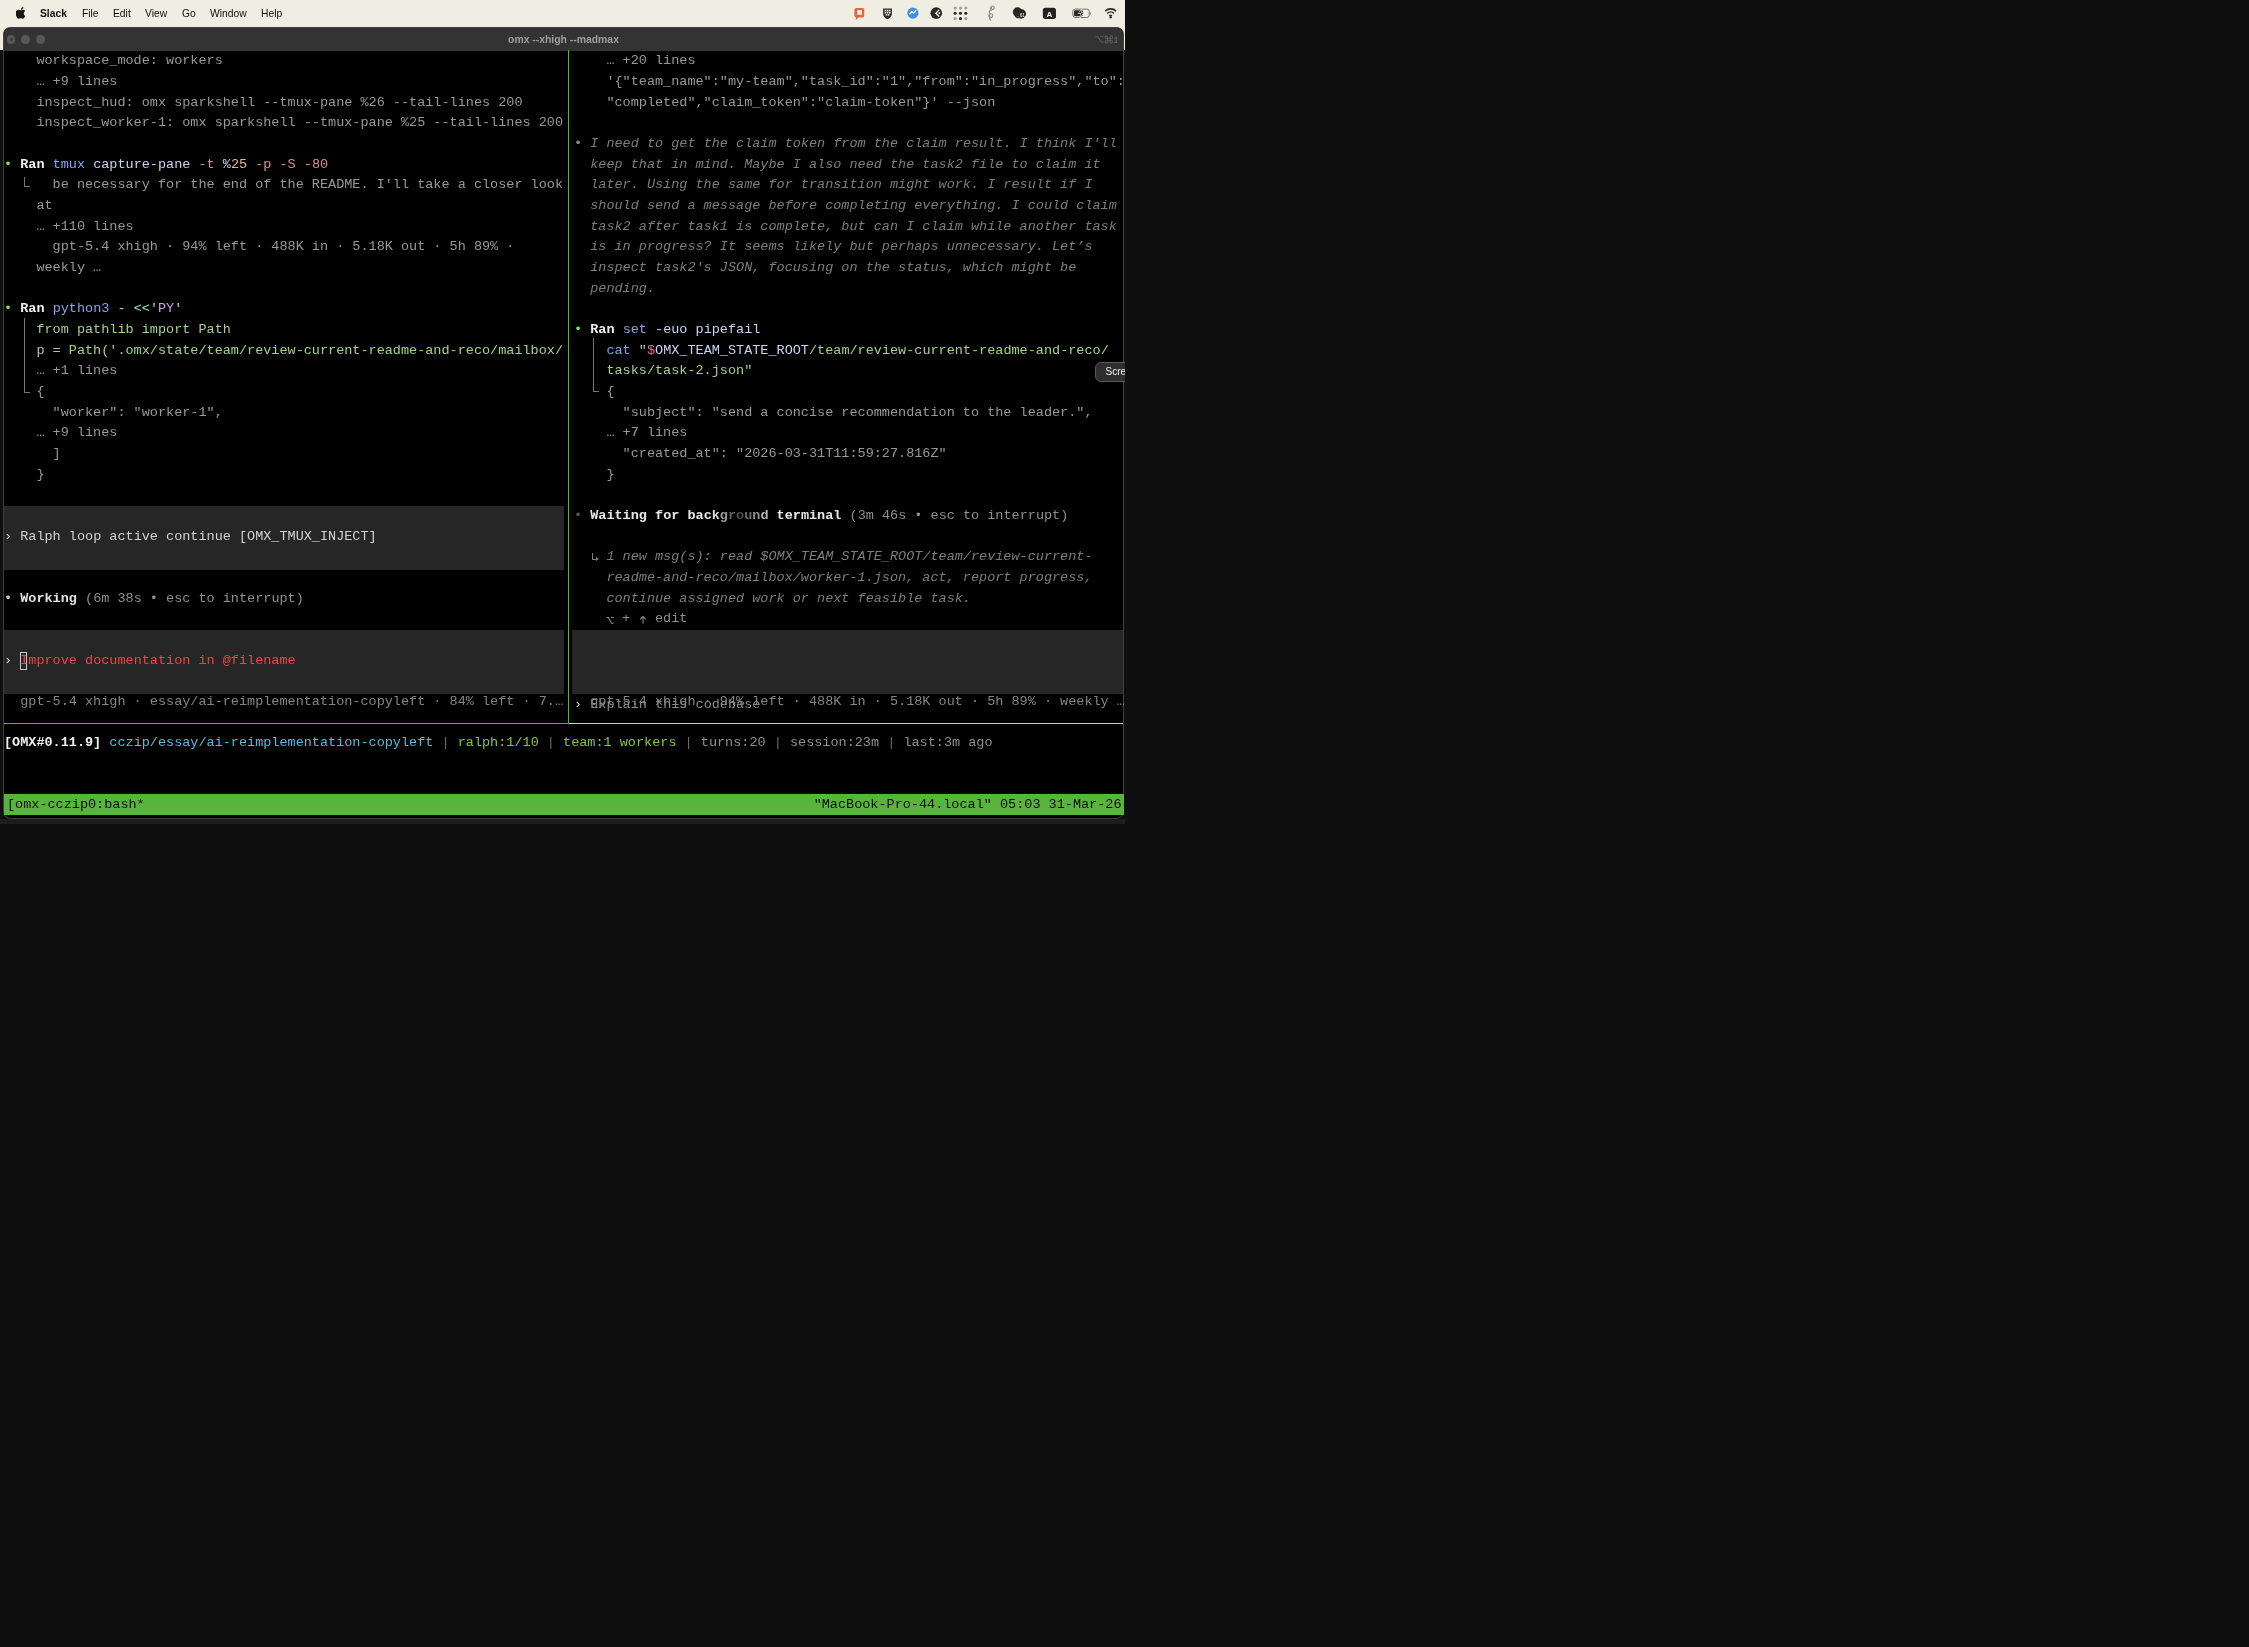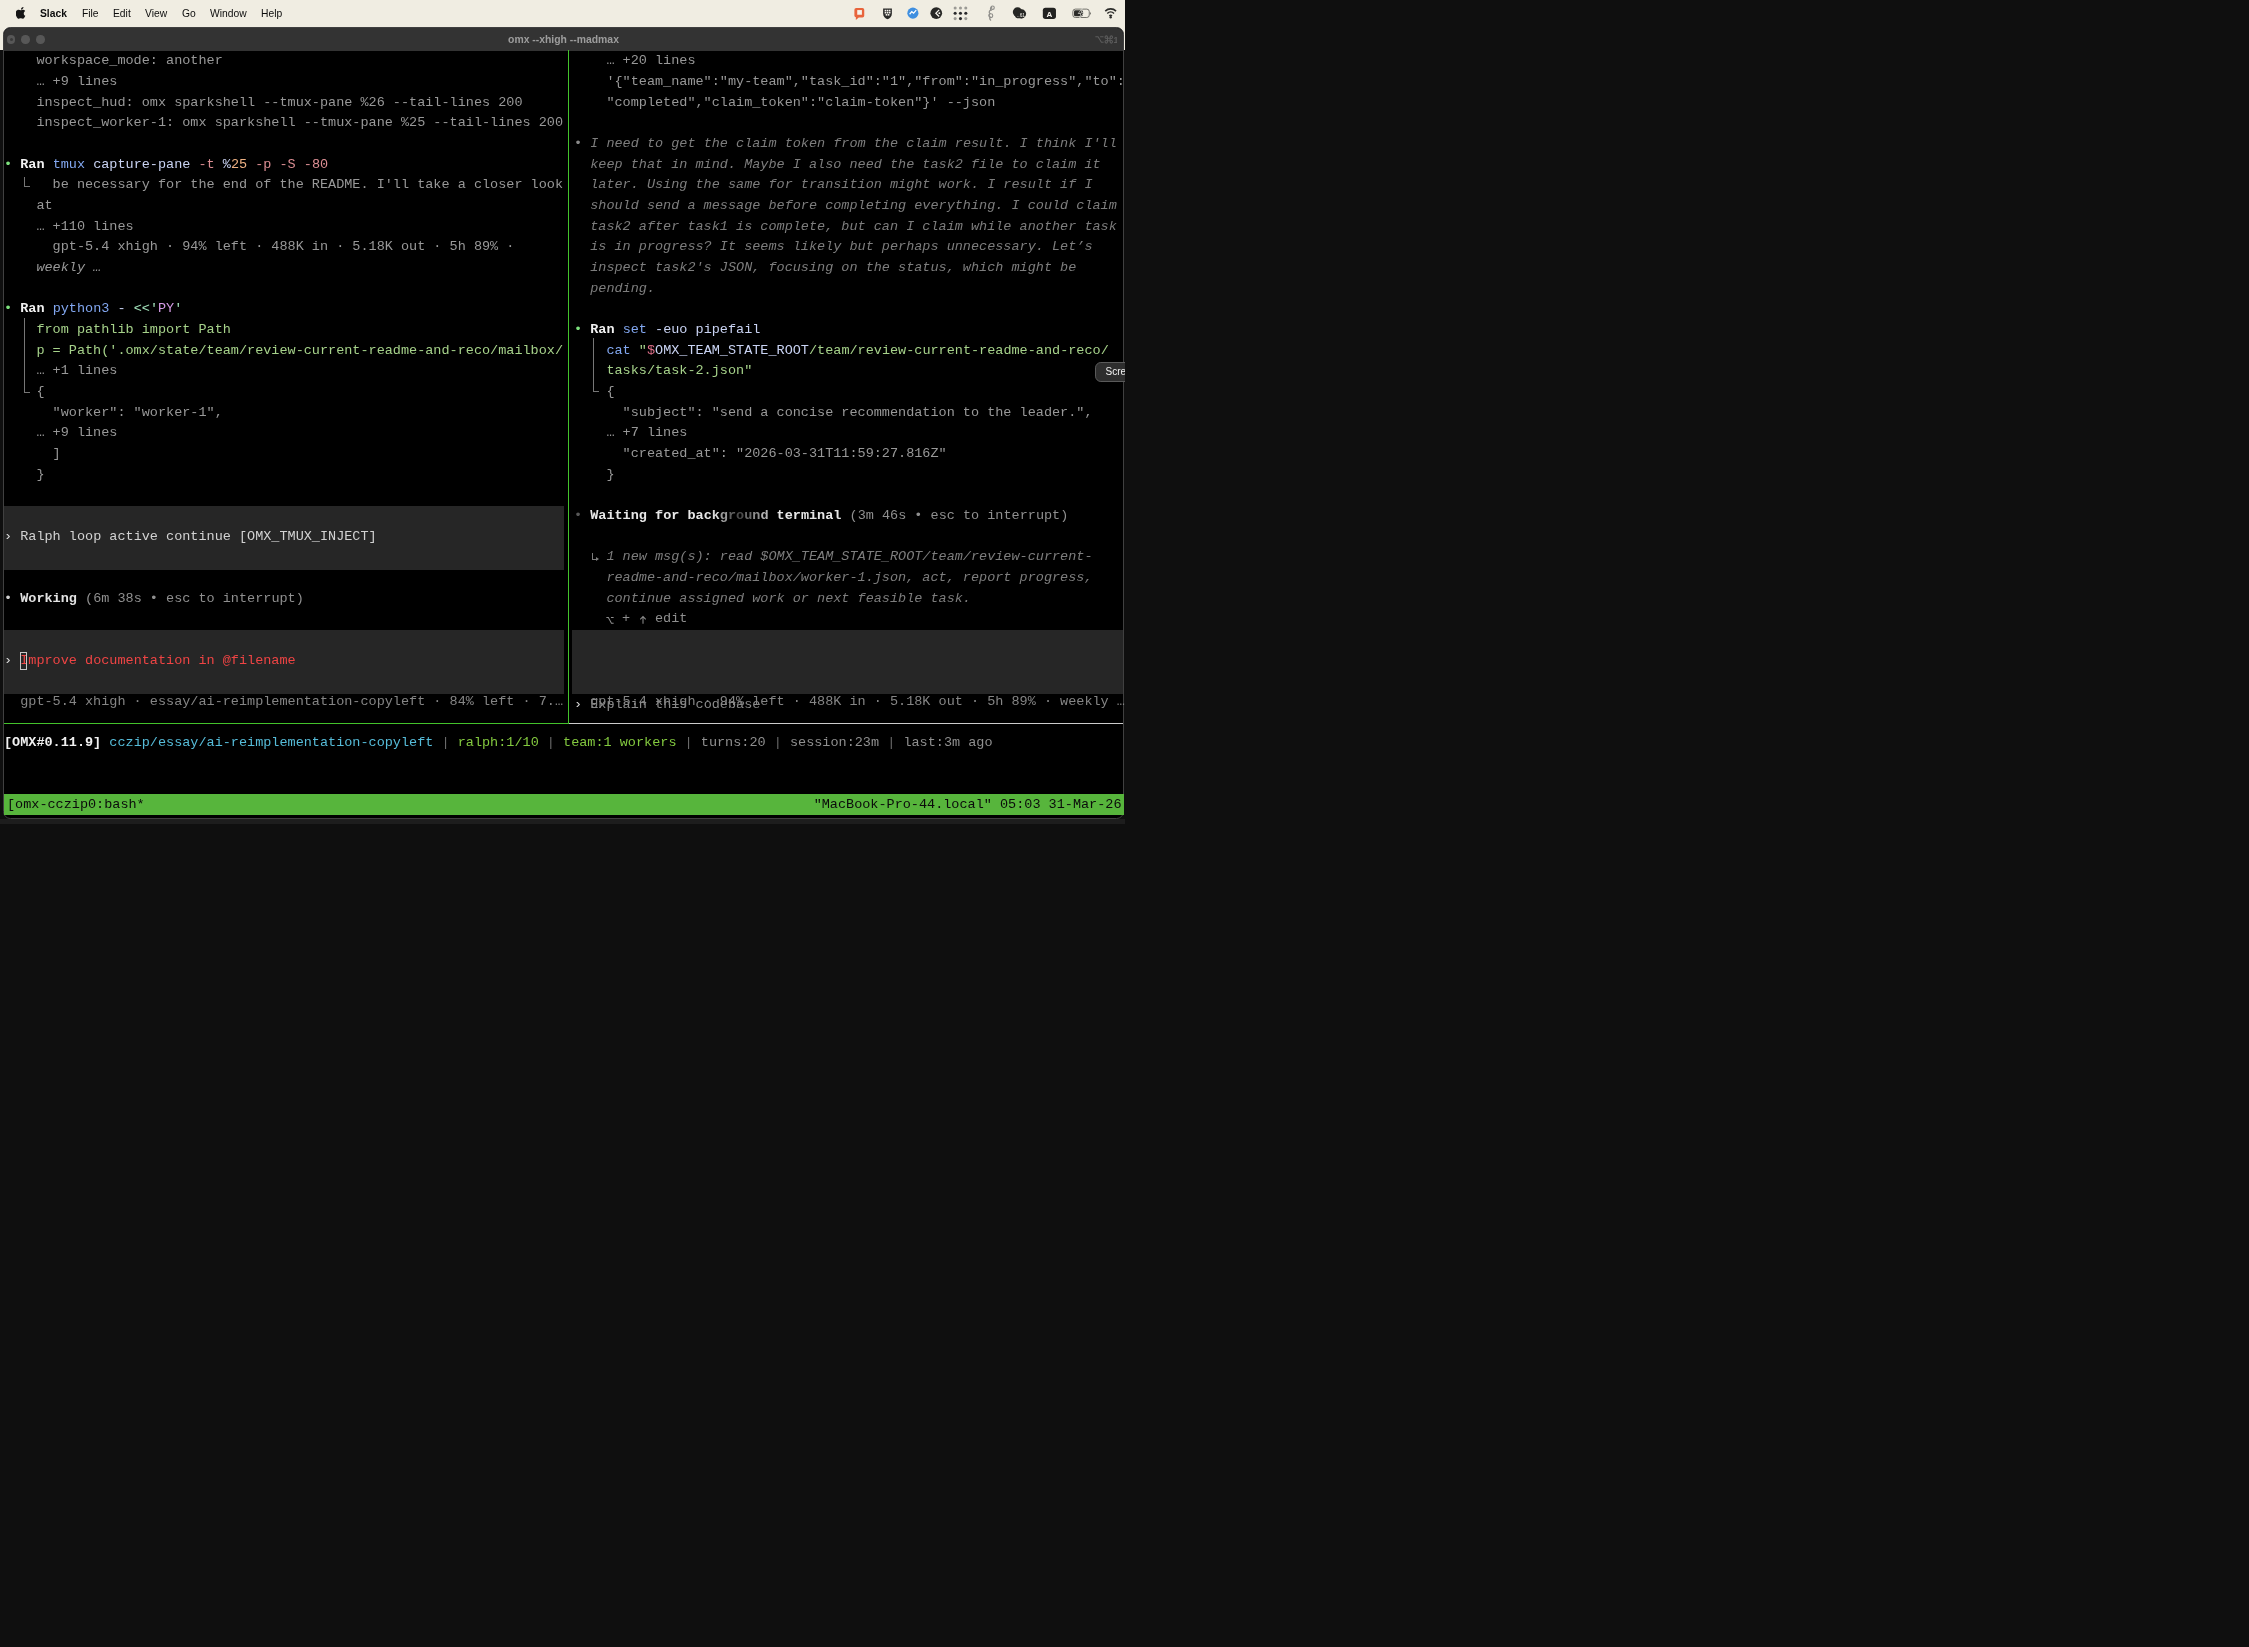--- a/index.html
+++ b/index.html
@@ -124,30 +124,30 @@
 </div>
 <div class="term" style="left:0;top:0;position:absolute;width:1125px;height:824px;pointer-events:none">
 
   <div class="box" style="left:3.7px;top:506px;width:560px;height:64px"></div>
   <div class="box" style="left:3.7px;top:630px;width:560px;height:64px"></div>
   <div class="box" style="left:572px;top:630px;width:551px;height:64px"></div>
 
   <div style="position:absolute;left:568px;top:50px;width:1.2px;height:673px;background:#43c32b"></div>
   <div style="position:absolute;left:3.7px;top:723px;width:565px;height:1px;background:#43c32b"></div>
   <div style="position:absolute;left:569px;top:723px;width:554px;height:0.9px;background:#cbcbcb"></div>
-  <div class="tl" style="left:4px;top:51px;"><span style="color:#989898;">    workspace_mode: another</span></div>
+  <div class="tl" style="left:4px;top:51px;"><span style="color:#989898;">    workspace_mode: workers</span></div>
 <div class="tl" style="left:4px;top:72px;"><span style="color:#989898;">    … +9 lines</span></div>
 <div class="tl" style="left:4px;top:93px;"><span style="color:#989898;">    inspect_hud: omx sparkshell --tmux-pane %26 --tail-lines 200</span></div>
 <div class="tl" style="left:4px;top:113px;"><span style="color:#989898;">    inspect_worker-1: omx sparkshell --tmux-pane %25 --tail-lines 200</span></div>
 <div class="tl" style="left:4px;top:155px;"><span style="color:#7de27d;">•</span> <span style="color:#f1f1f1;font-weight:700;">Ran</span> <span style="color:#82a7f0;">tmux</span> <span style="color:#c9d3f3;">capture-pane</span> <span style="color:#dd8f94;">-t</span> <span style="color:#c9d3f3;">%</span><span style="color:#eeb183;">25</span> <span style="color:#dd8f94;">-p -S -80</span></div>
 <div class="tl" style="left:4px;top:175px;"><span style="color:#989898;">      be necessary for the end of the README. I'll take a closer look</span></div>
 <div class="tl" style="left:4px;top:196px;"><span style="color:#989898;">    at</span></div>
 <div class="tl" style="left:4px;top:217px;"><span style="color:#989898;">    … +110 lines</span></div>
 <div class="tl" style="left:4px;top:237px;"><span style="color:#989898;">      gpt-5.4 xhigh · 94% left · 488K in · 5.18K out · 5h 89% ·</span></div>
-<div class="tl" style="left:4px;top:258px;font-style:italic;"><span style="color:#989898;">    weekly …</span></div>
+<div class="tl" style="left:4px;top:258px;"><span style="color:#989898;">    weekly …</span></div>
 <div class="tl" style="left:4px;top:299px;"><span style="color:#7de27d;">•</span> <span style="color:#f1f1f1;font-weight:700;">Ran</span> <span style="color:#82a7f0;">python3</span> <span style="color:#c9d3f3;">-</span> <span style="color:#a3e3bb;">&lt;&lt;</span><span style="color:#a3e3bb;">'</span><span style="color:#d49be5;">PY</span><span style="color:#a3e3bb;">'</span></div>
 <div class="tl" style="left:4px;top:320px;"><span style="color:#a6d28a;">    from pathlib import Path</span></div>
 <div class="tl" style="left:4px;top:341px;"><span style="color:#a6d28a;">    p = Path('.omx/state/team/review-current-readme-and-reco/mailbox/</span></div>
 <div class="tl" style="left:4px;top:361px;"><span style="color:#989898;">    … +1 lines</span></div>
 <div class="tl" style="left:4px;top:382px;"><span style="color:#989898;">    {</span></div>
 <div class="tl" style="left:4px;top:403px;"><span style="color:#989898;">      "worker": "worker-1",</span></div>
 <div class="tl" style="left:4px;top:423px;"><span style="color:#989898;">    … +9 lines</span></div>
 <div class="tl" style="left:4px;top:444px;"><span style="color:#989898;">      ]</span></div>
 <div class="tl" style="left:4px;top:465px;"><span style="color:#989898;">    }</span></div>
 <div class="tl" style="left:4px;top:527px;"><span style="color:#dddddd;">›</span> <span style="color:#d2d2d2;">Ralph loop active continue [OMX_TMUX_INJECT]</span></div>

